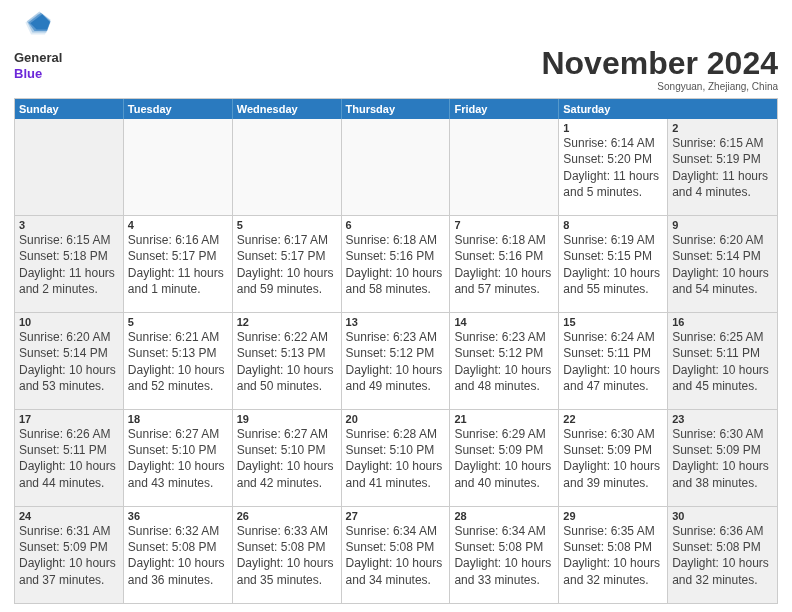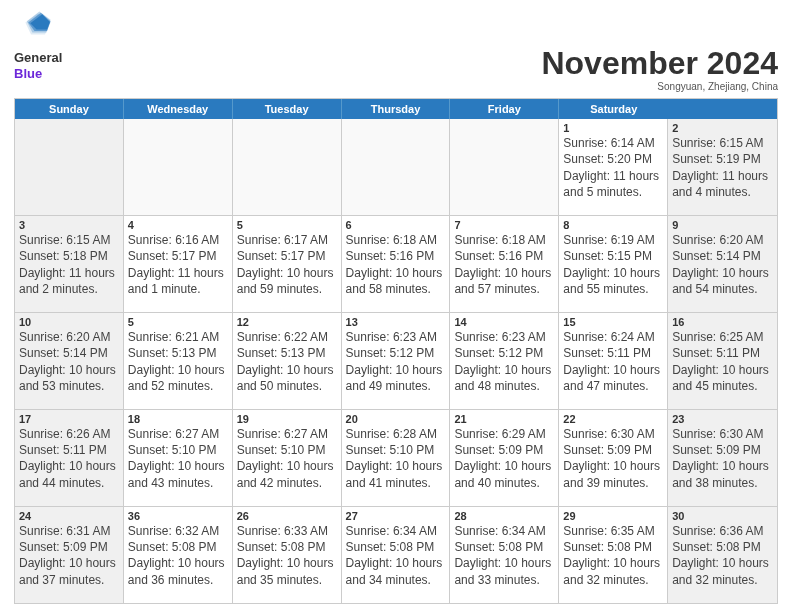--- a/index.html
+++ b/index.html
@@ -62,21 +62,21 @@
     .cal-header {
       display: grid;
       grid-template-columns: repeat(7, 1fr);
       background: #2a7abf;
     }
     .cal-header-cell {
       color: #fff;
       font-size: 11px;
       font-weight: bold;
       padding: 4px 4px;
-      text-align: center;
+      text-align: left;
       border-right: 1px solid #5599cc;
     }
     .cal-header-cell:last-child { border-right: none; }
     .cal-body {
       flex: 1;
       display: flex;
       flex-direction: column;
     }
     .cal-row {
       display: grid;
@@ -129,22 +129,22 @@
     </div>
     <div class="title-block">
       <div class="month-title">November 2024</div>
       <div class="subtitle">Songyuan, Zhejiang, China</div>
     </div>
   </div>
 
   <div class="calendar">
     <div class="cal-header">
     <div class="cal-header-cell">Sunday</div>
+        <div class="cal-header-cell">Tuesday</div>
         <div class="cal-header-cell">Wednesday</div>
-        <div class="cal-header-cell">Tuesday</div>
         <div class="cal-header-cell">Thursday</div>
         <div class="cal-header-cell">Friday</div>
         <div class="cal-header-cell">Saturday</div>
       </div>
     <div class="cal-body">
     <div class="cal-row">
           <div class="cal-cell empty shaded"></div>
           <div class="cal-cell empty"></div>
           <div class="cal-cell empty"></div>
           <div class="cal-cell empty"></div>

